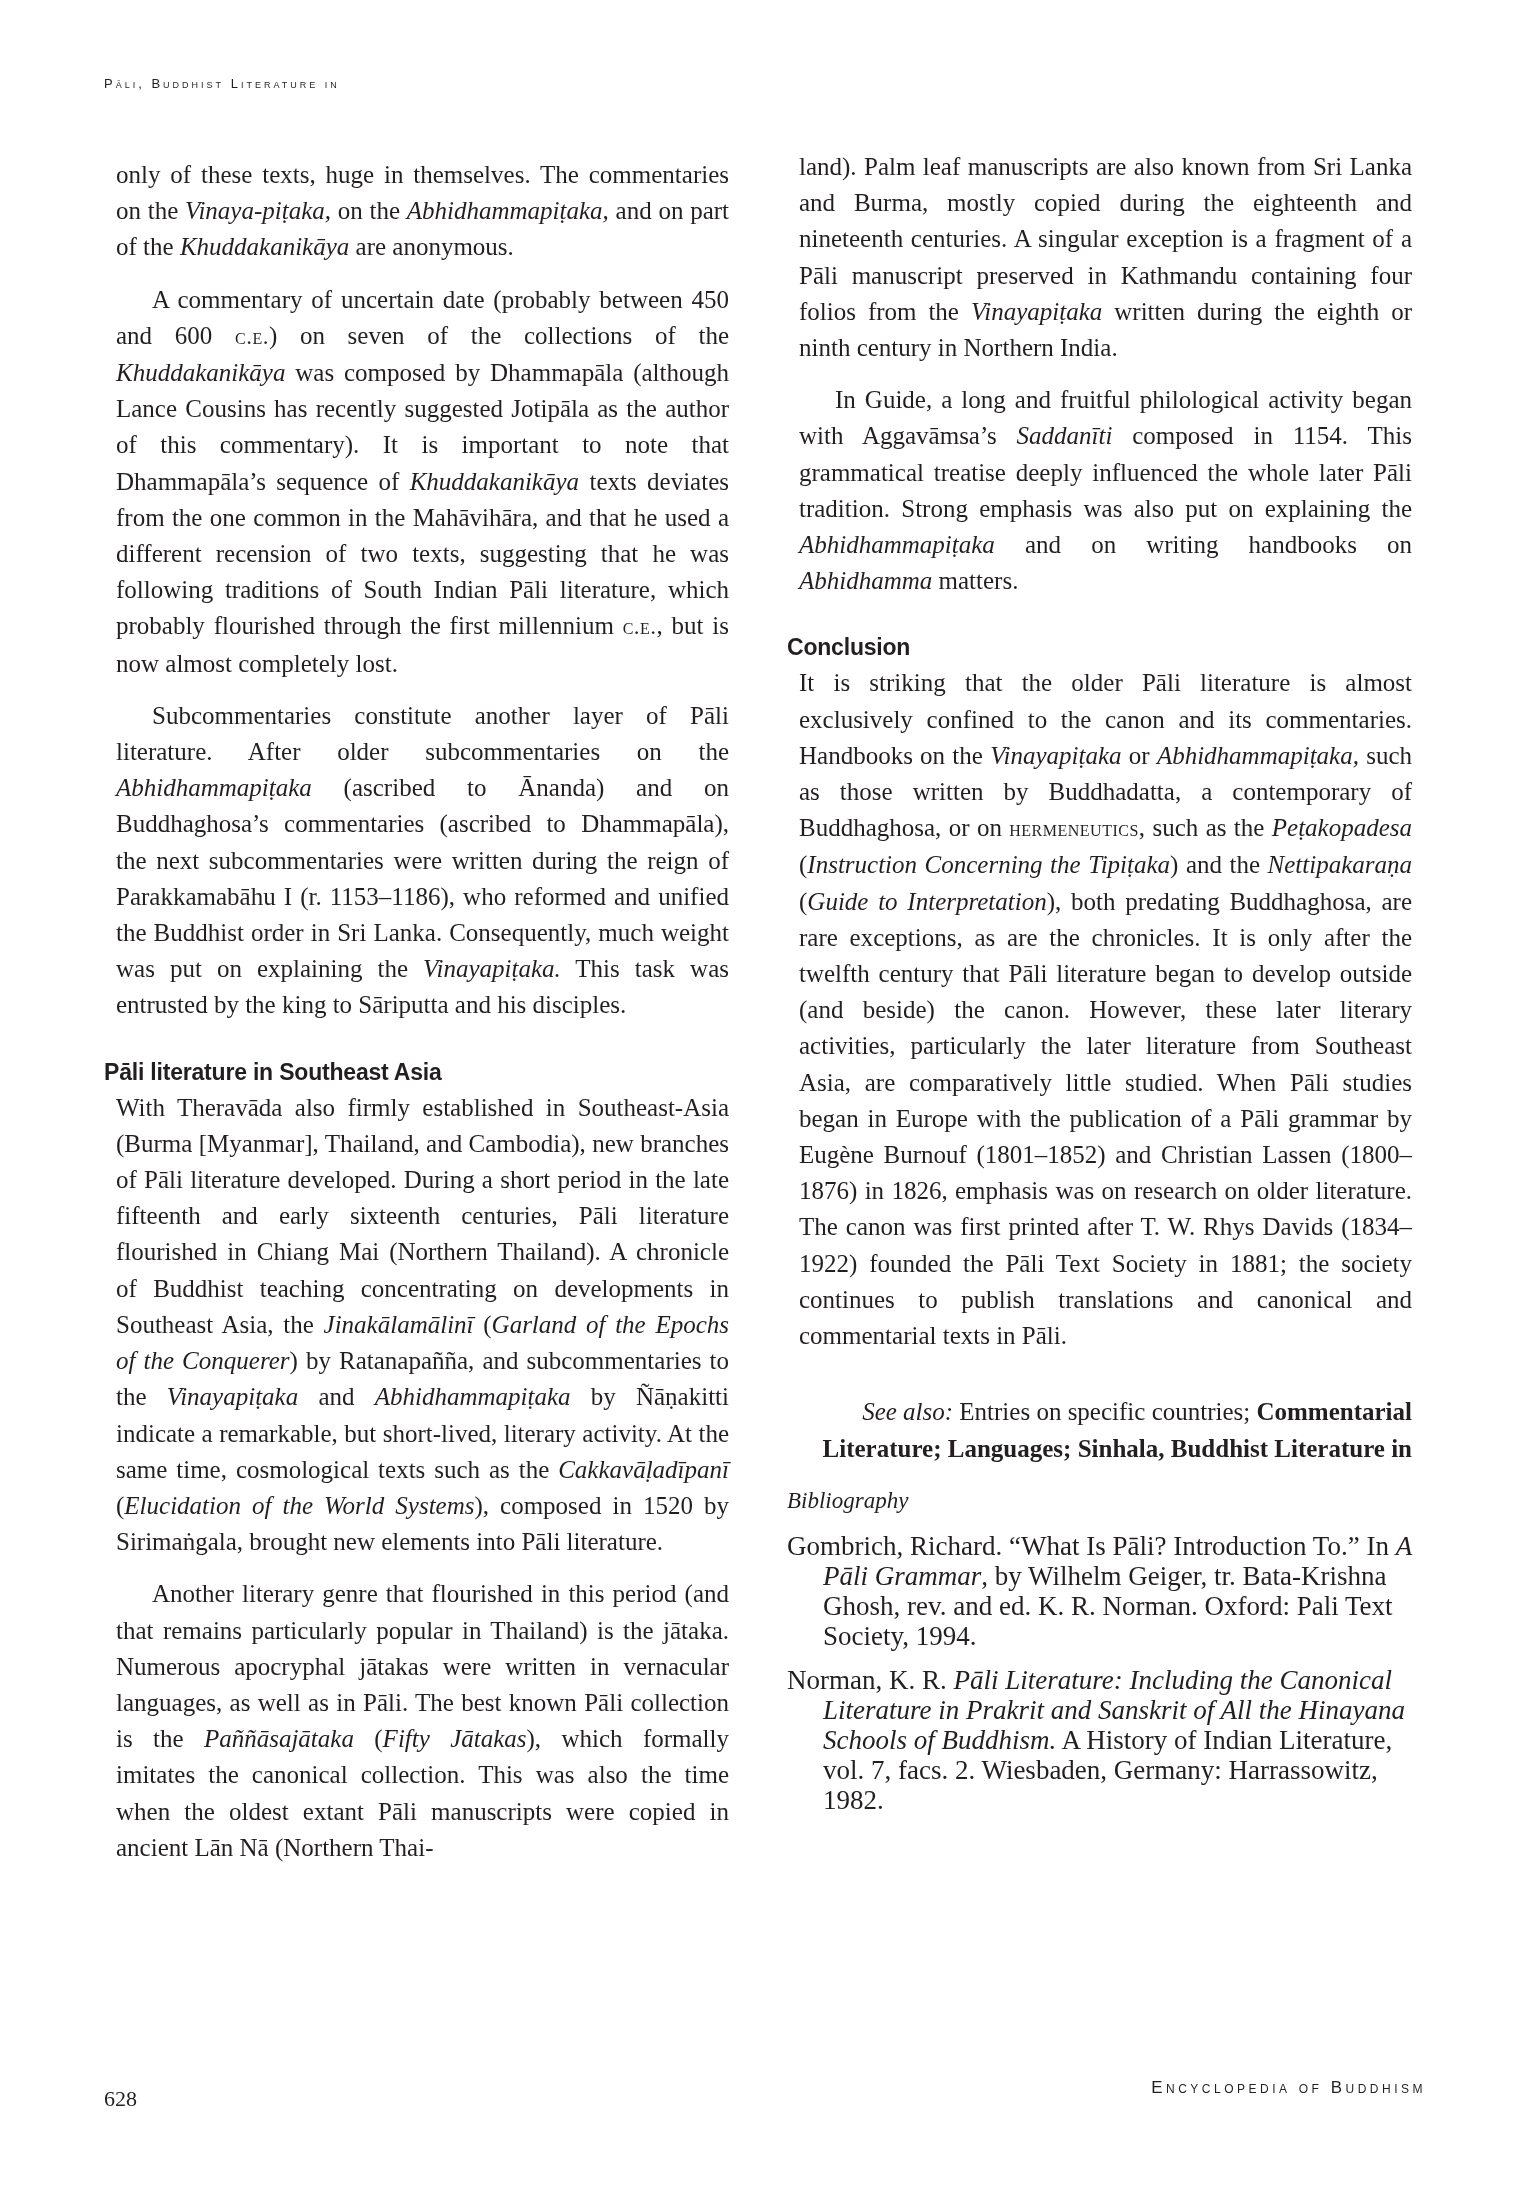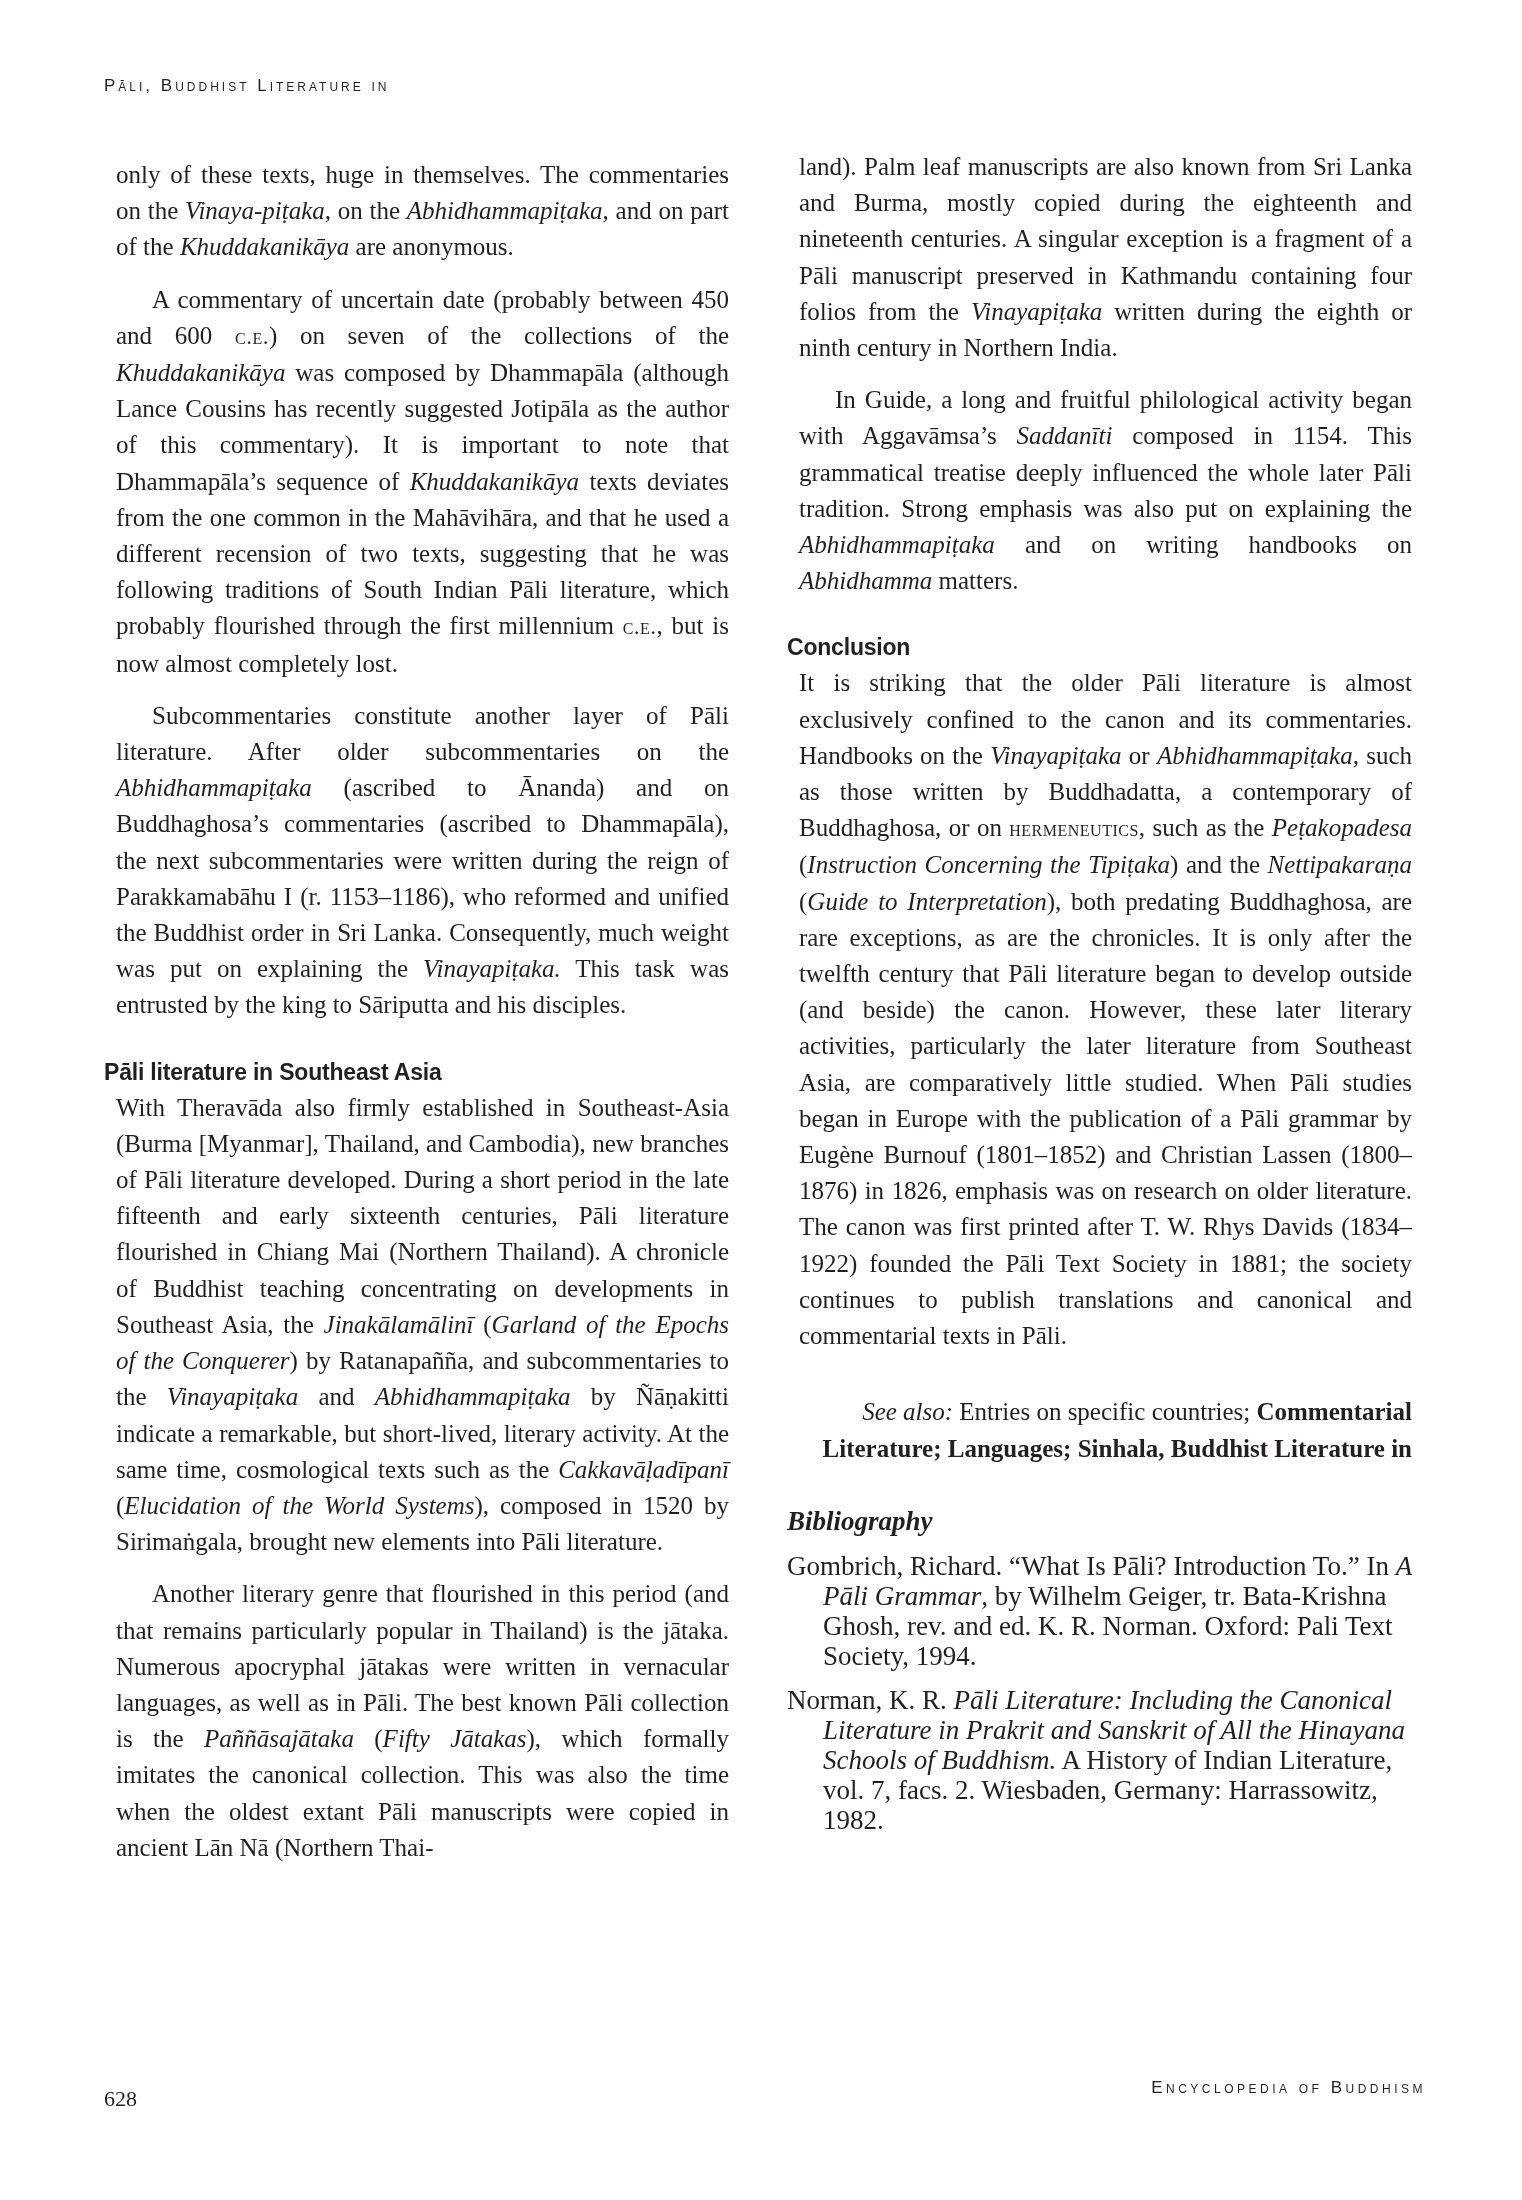--- a/index.html
+++ b/index.html
@@ -4,21 +4,21 @@
   <style>
     html, body { margin: 0; padding: 0; background: #ffffff; }
     body {
       width: 1522px; height: 2200px; position: relative; overflow: hidden;
       color: #231f20;
       font-family: "Liberation Serif", "DejaVu Serif", serif;
     }
     .running-head {
       position: absolute; left: 104px; top: 76px;
       font-family: "Liberation Sans", "DejaVu Sans", sans-serif;
-      font-size: 17px; letter-spacing: 3px; font-variant: small-caps;
+      font-size: 13px; letter-spacing: 3px; font-variant: small-caps;
       color: #231f20;
     }
     .col {
       position: absolute; top: 145px; width: 637px;
       font-size: 25px; line-height: 36.2px;
       text-align: justify; hyphens: manual;
     }
     .col-left { left: 104px; }
     .col-right { left: 787px; top: 137px; }
     .para { margin: 12px; }
@@ -28,22 +28,22 @@
       font-family: "Liberation Sans", "DejaVu Sans", sans-serif;
       font-weight: bold; font-size: 23px; line-height: 36px;
       margin: 30px 0 0 0; letter-spacing: -0.2px;
     }
     .section-heading + .para { margin-top: 0; }
     em { font-style: italic; }
     .sc { font-variant: small-caps; font-size: 0.92em; letter-spacing: 0.5px; }
     .b { font-weight: bold; }
     .see-also { margin-top: 40px; text-align: right; }
     .bib-heading {
-      font-style: italic; font-weight: bold; font-size: 27px;
-      margin-top: 36px; margin-bottom: 12px;
+      font-style: italic; font-weight: normal; font-size: 23px;
+      margin-top: 16px; margin-bottom: 12px;
     }
     .bib-entry {
       font-size: 27px; line-height: 30px; text-align: left;
       padding-left: 36px; text-indent: -36px; margin: 0 0 14px 0;
     }
     .folio {
       position: absolute; left: 104px; top: 2078px;
       font-size: 22px; font-family: "Liberation Serif", serif; margin-top: 8px;
     }
     .footer-title {

